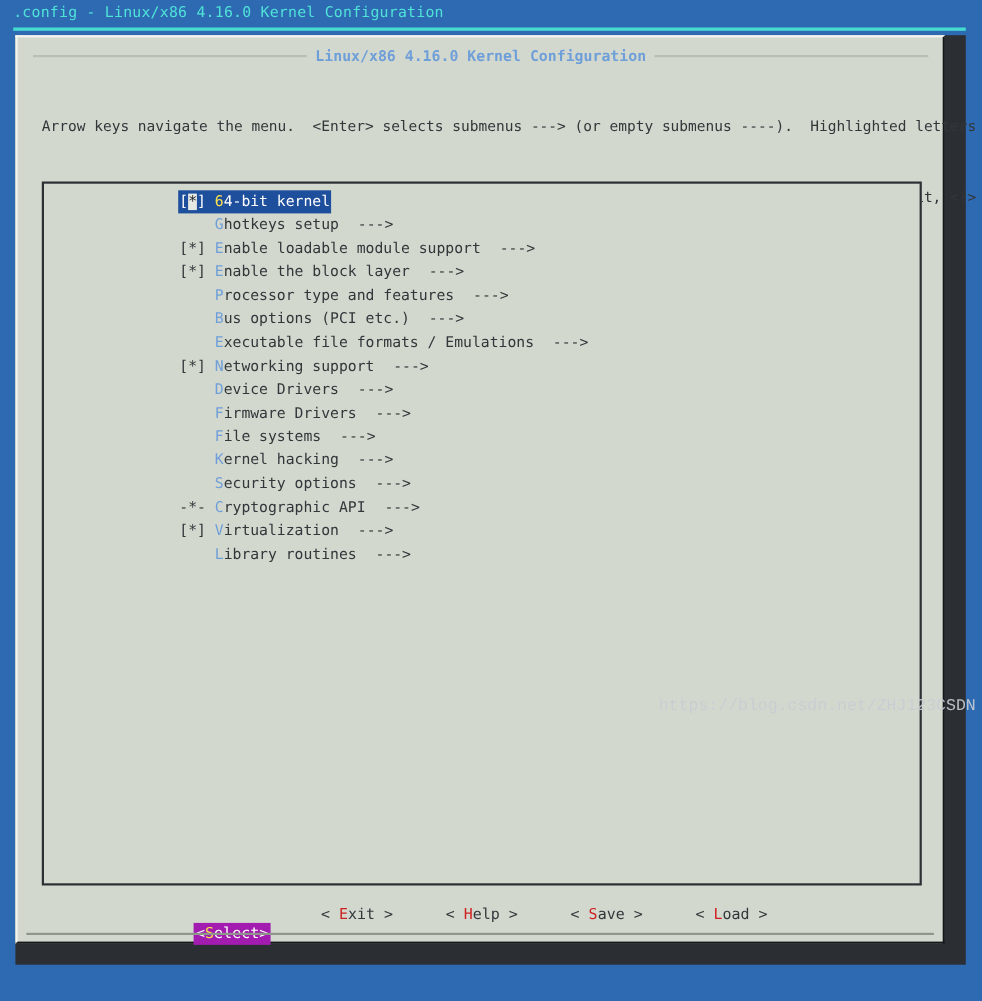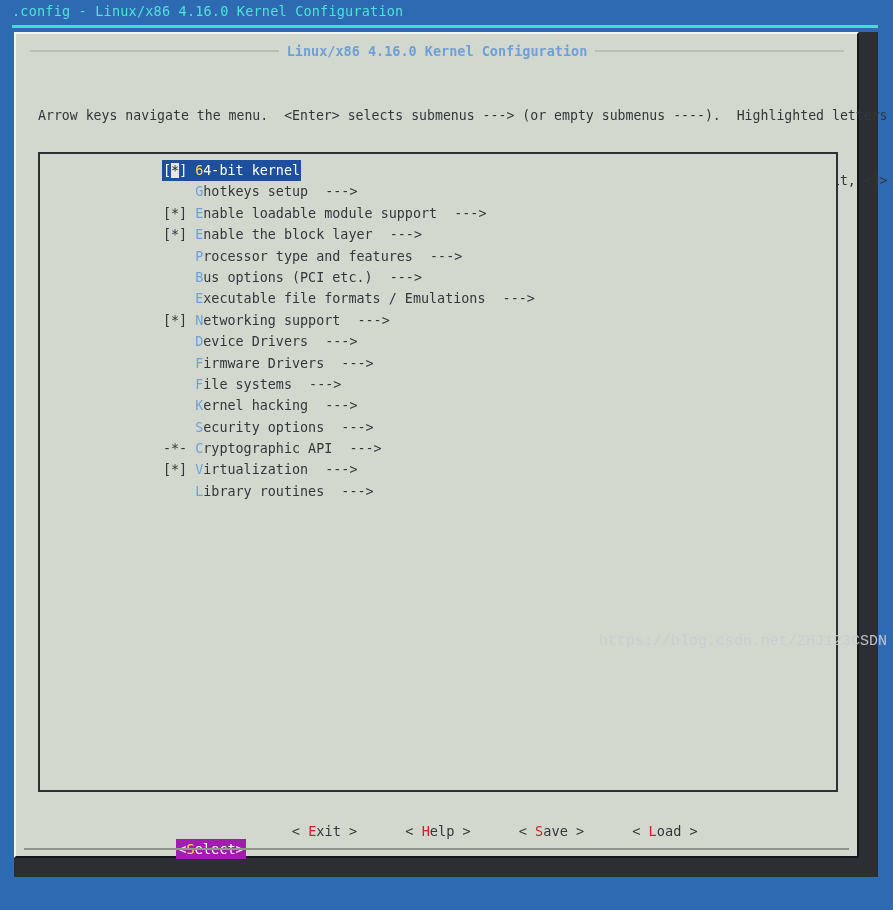--- a/index.html
+++ b/index.html
@@ -108,21 +108,21 @@
     line-height: 21.5px;
     color: #32373a;
     white-space: pre;
   }
   .help-line { white-space: pre; }
 
   
   #menu-box {
     position: absolute;
     left: 22px;
-    top: 118px;
+    top: 131px;
     width: 800px;
     height: 640px;
     background: #d3d8cf;
     box-sizing: border-box;
     border: 2px solid #2b3034;
   }
   #menu-list {
     position: absolute;
     left: 122px;
     top: 6px;

